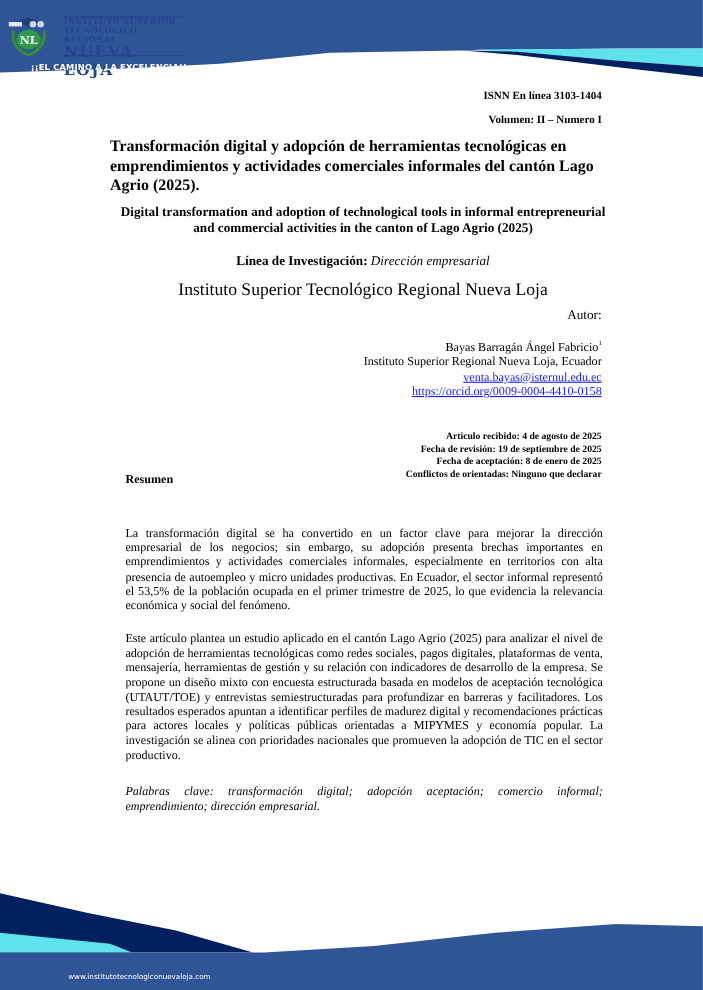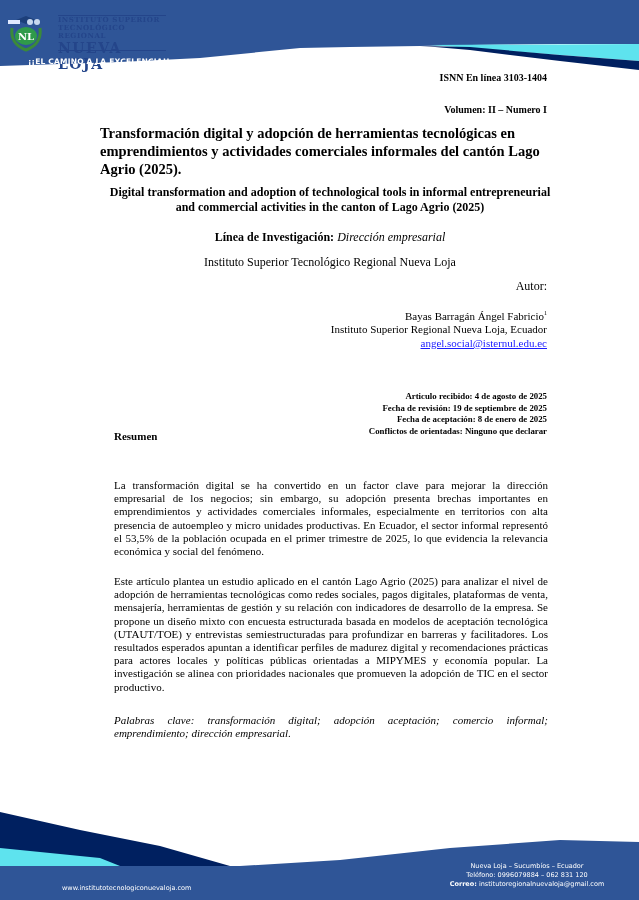--- a/index.html
+++ b/index.html
@@ -10,29 +10,29 @@
   .header svg { position: absolute; left: 0; top: 0; }
   .logo { position: absolute; left: 6px; top: 14px; width: 160px; height: 45px; }
   .logo-emblem { position: absolute; left: 2px; top: 6px; width: 40px; height: 38px; }
   .logo-text { position: absolute; left: 52px; top: 2px; font-family: "DejaVu Serif", serif; font-weight: bold; color: #2a4a8a; }
   .logo-line1, .logo-line2 { font-size: 7px; letter-spacing: 0.6px; line-height: 8px; color: #24458a; text-transform: uppercase; }
   .logo-line3 { font-size: 14px; letter-spacing: 1.5px; line-height: 16px; color: #24458a; text-transform: uppercase; }
   .logo-rule { position: absolute; left: 52px; width: 108px; height: 1px; background: #24458a; }
   .slogan { position: absolute; left: 28px; top: 57px; font-family: "DejaVu Sans", sans-serif; font-weight: bold; font-size: 7.5px; color: #ffffff; letter-spacing: 0.2px; }
 
   .meta-right { position: absolute; right: 92px; text-align: right; font-weight: bold; font-size: 10px; }
-  .issn { top: 72px; }
+  .issn { top: 82px; }
   .volume { top: 104px; }
 
   .title-es { position: absolute; left: 100px; width: 460px; top: 124px; text-align: left; font-weight: bold; font-size: 14.5px; line-height: 18px; }
   .title-en { position: absolute; left: 100px; width: 460px; top: 185px; text-align: center; font-weight: bold; font-size: 12px; line-height: 15px; }
   .line-inv { position: absolute; left: 100px; width: 460px; top: 230px; text-align: center; font-size: 12px; }
   .line-inv b { font-weight: bold; }
   .line-inv i { font-style: italic; }
-  .institute { position: absolute; left: 100px; width: 460px; top: 255px; text-align: center; font-size: 12px; }
+  .institute { position: absolute; left: 100px; width: 460px; top: 255px; text-align: center; font-size: 16px; }
   .autor-label { position: absolute; right: 92px; top: 279px; font-weight: normal; font-size: 12px; }
 
   .author-block { position: absolute; right: 92px; top: 307px; text-align: right; font-size: 11px; line-height: 13.5px; }
   .author-block sup { font-size: 6px; vertical-align: super; }
   .link { color: #1a1aff; text-decoration: underline; }
 
   .dates { position: absolute; right: 92px; top: 391px; text-align: right; font-weight: bold; font-size: 8.8px; line-height: 11.5px; }
 
   .resumen-h { position: absolute; left: 114px; top: 430px; font-weight: bold; font-size: 11px; }
   .para { position: absolute; left: 114px; width: 434px; font-size: 11px; line-height: 13.2px; text-align: justify; }
@@ -85,21 +85,22 @@
 <div class="line-inv">
   <b>Línea de Investigación:</b>
   <i>Dirección empresarial</i>
 </div>
 <div class="institute">Instituto Superior Tecnológico Regional Nueva Loja</div>
 <div class="autor-label">Autor:</div>
 
 <div class="author-block">
   <div><span>Bayas Barragán Ángel Fabricio</span><sup>1</sup></div>
   <div>Instituto Superior Regional Nueva Loja, Ecuador</div>
-  <div><a class="link">angel.social@isternul.edu.ec</a></div>
+  <div><a class="link">venta.bayas@isternul.edu.ec</a></div>
+  <div><a class="link">https://orcid.org/0009-0004-4410-0158</a></div>
 </div>
 
 <div class="dates">
   <div>Articulo recibido: 4 de agosto de 2025</div>
   <div>Fecha de revisión: 19 de septiembre de 2025</div>
   <div>Fecha de aceptación: 8 de enero de 2025</div>
   <div>Conflictos de orientadas: Ninguno que declarar</div>
 </div>
 
 <div class="resumen-h">Resumen</div>
@@ -107,18 +108,13 @@
 <div class="para p2">Este artículo plantea un estudio aplicado en el cantón Lago Agrio (2025) para analizar el nivel de adopción de herramientas tecnológicas como redes sociales, pagos digitales, plataformas de venta, mensajería, herramientas de gestión y su relación con indicadores de desarrollo de la empresa. Se propone un diseño mixto con encuesta estructurada basada en modelos de aceptación tecnológica (UTAUT/TOE) y entrevistas semiestructuradas para profundizar en barreras y facilitadores. Los resultados esperados apuntan a identificar perfiles de madurez digital y recomendaciones prácticas para actores locales y políticas públicas orientadas a MIPYMES y economía popular. La investigación se alinea con prioridades nacionales que promueven la adopción de TIC en el sector productivo.</div>
 <div class="keywords">Palabras clave: transformación digital; adopción aceptación; comercio informal; emprendimiento; dirección empresarial.</div>
 
 <div class="footer">
   <svg width="639" height="110" viewBox="0 0 639 110">
     <path d="M0 22 L80 40 L160 56 L230 76 L0 76 Z" fill="#002060"></path>
     <path d="M0 58 L100 68 L120 76 L0 76 Z" fill="#5ee3ee"></path>
     <path d="M0 76 L240 76 L340 70 L450 58 L560 50 L639 52 V110 H0 Z" fill="#2f5597"></path>
   </svg>
   <div class="footer-web">www.institutotecnologiconuevaloja.com</div>
-  <div class="footer-contact">
-    <div>Nueva Loja – Sucumbíos – Ecuador</div>
-    <div>Teléfono: 0996079884 – 062 831 120</div>
-    <div><b>Correo:</b><span> institutoregionalnuevaloja@gmail.com</span></div>
-  </div>
 </div>
 
 </body></html>

